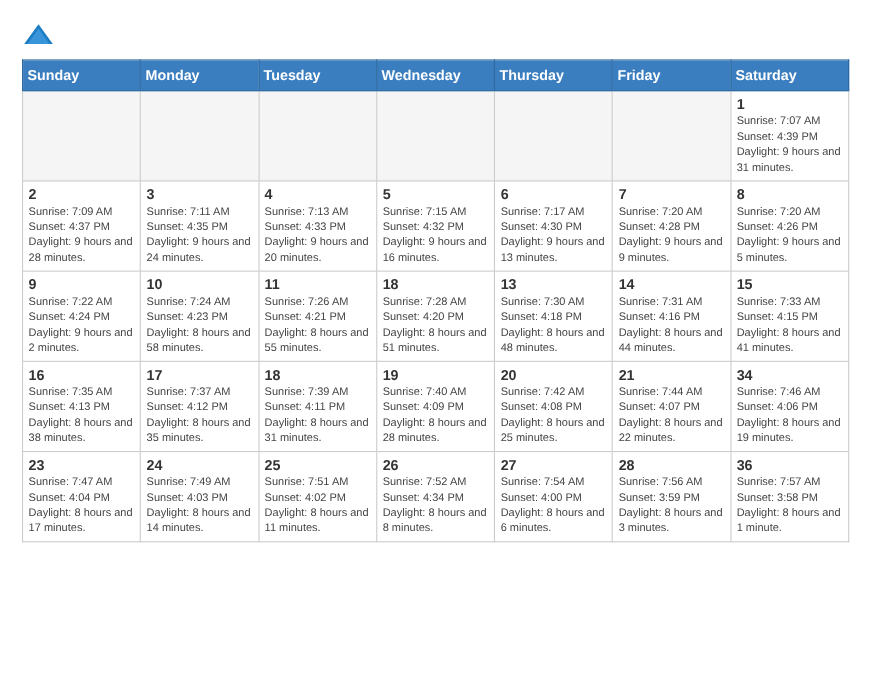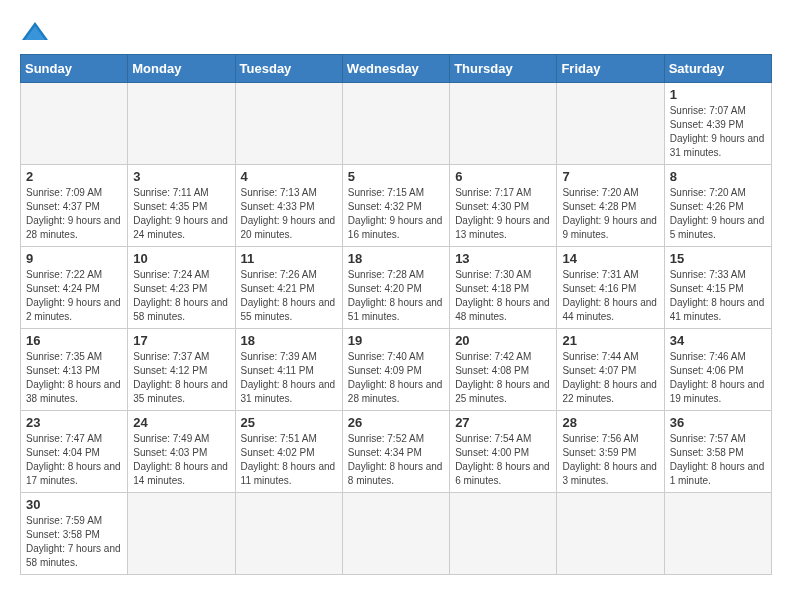--- a/index.html
+++ b/index.html
@@ -307,28 +307,14 @@
 Sunset: 3:59 PM
 Daylight: 8 hours and 3 minutes.</div>
         </td>
         <td>
           <span class="day-number">36</span>
           <div class="day-info">Sunrise: 7:57 AM
 Sunset: 3:58 PM
 Daylight: 8 hours and 1 minute.</div>
         </td>
       </tr>
-      <tr class="last-row">
-        <td>
-          <span class="day-number">30</span>
-          <div class="day-info">Sunrise: 7:59 AM
-Sunset: 3:58 PM
-Daylight: 7 hours and 58 minutes.</div>
-        </td>
-        <td class="empty"></td>
-        <td class="empty"></td>
-        <td class="empty"></td>
-        <td class="empty"></td>
-        <td class="empty"></td>
-        <td class="empty"></td>
-      </tr>
     </tbody>
 </table>
 
 </body></html>

